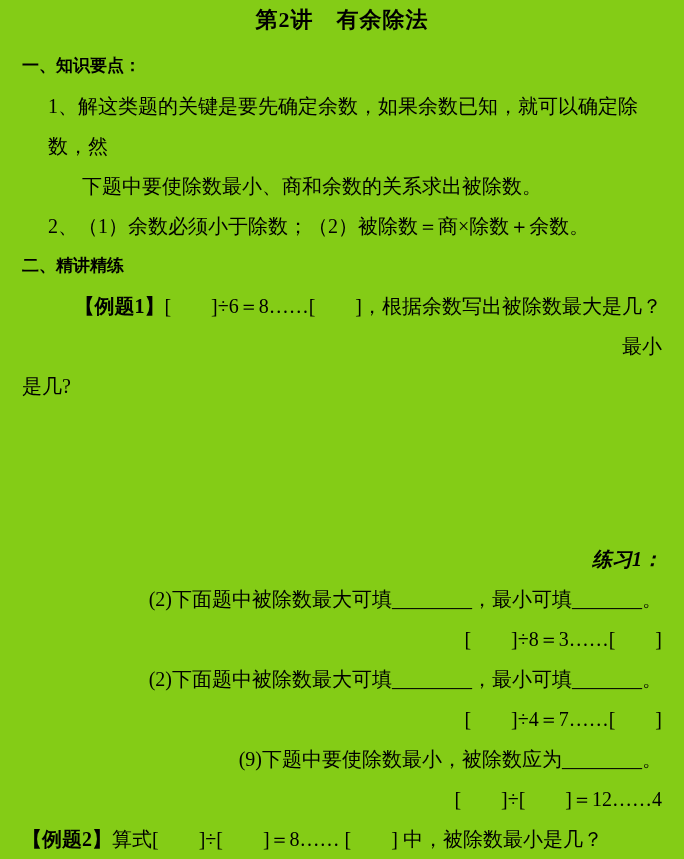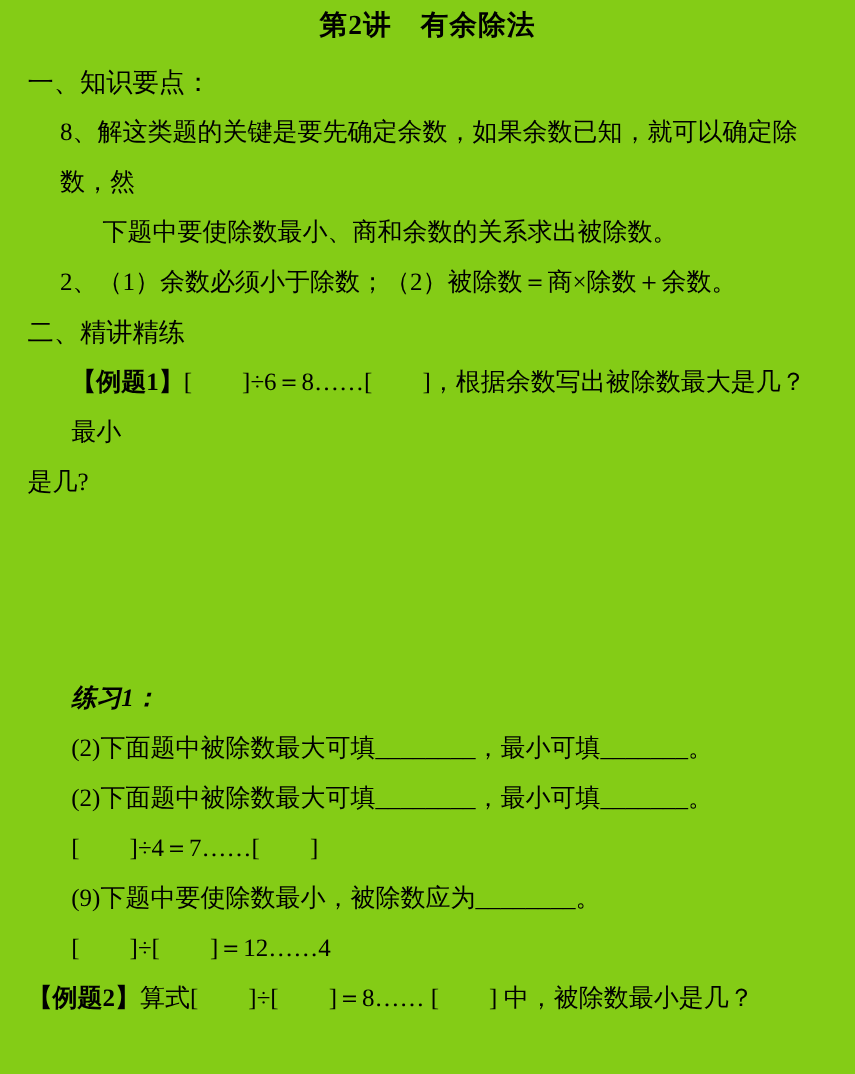--- a/index.html
+++ b/index.html
@@ -25,55 +25,56 @@
     line-height: 40px;
     white-space: pre-wrap;
   }
   .doc-title {
     font-size: 22px;
     font-weight: bold;
     text-align: center;
     letter-spacing: 1px;
   }
   .section-heading {
-    font-size: 21px;
-    font-weight: normal;
+    font-size: 17px;
+    font-weight: bold;
   }
   .heading1 { margin-top: 6px !important; }
   .indent-1 { padding-left: 26px; }
   .indent-2 { padding-left: 60px; }
-  .indent-ex { padding-left: 35px; }
+  .indent-ex { padding-left: 35px; text-align: right; }
   .exercise-heading {
     font-weight: bold;
     margin-top: 133px !important;
     font-style: italic;
   }
   .bold-label { font-weight: bold; }
 </style>
 </head>
 <body>
 
 <div class="page">
 
   <p class="doc-title">第2讲　有余除法</p>
 
   <p class="section-heading heading1">一、知识要点：</p>
 
-  <p class="indent-1">8、解这类题的关键是要先确定余数，如果余数已知，就可以确定除数，然</p>
+  <p class="indent-1">1、解这类题的关键是要先确定余数，如果余数已知，就可以确定除数，然</p>
   <p class="indent-2">下题中要使除数最小、商和余数的关系求出被除数。</p>
   <p class="indent-1">2、（1）余数必须小于除数；（2）被除数＝商×除数＋余数。</p>
 
   <p class="section-heading">二、精讲精练</p>
 
   <p class="indent-ex"><span class="bold-label">【例题1】</span><span>[　　]÷6＝8……[　　]，根据余数写出被除数最大是几？最小</span></p>
   <p>是几?</p>
 
   <p class="exercise-heading indent-ex">练习1：</p>
 
   <p class="indent-ex">(2)下面题中被除数最大可填________，最小可填_______。</p>
+  <p class="indent-ex">[　　]÷8＝3……[　　]</p>
 
   <p class="indent-ex">(2)下面题中被除数最大可填________，最小可填_______。</p>
   <p class="indent-ex">[　　]÷4＝7……[　　]</p>
 
   <p class="indent-ex">(9)下题中要使除数最小，被除数应为________。</p>
   <p class="indent-ex">[　　]÷[　　]＝12……4</p>
 
   <p><span class="bold-label">【例题2】</span><span>算式[　　]÷[　　]＝8…… [　　] 中，被除数最小是几？</span></p>
 
 </div>

